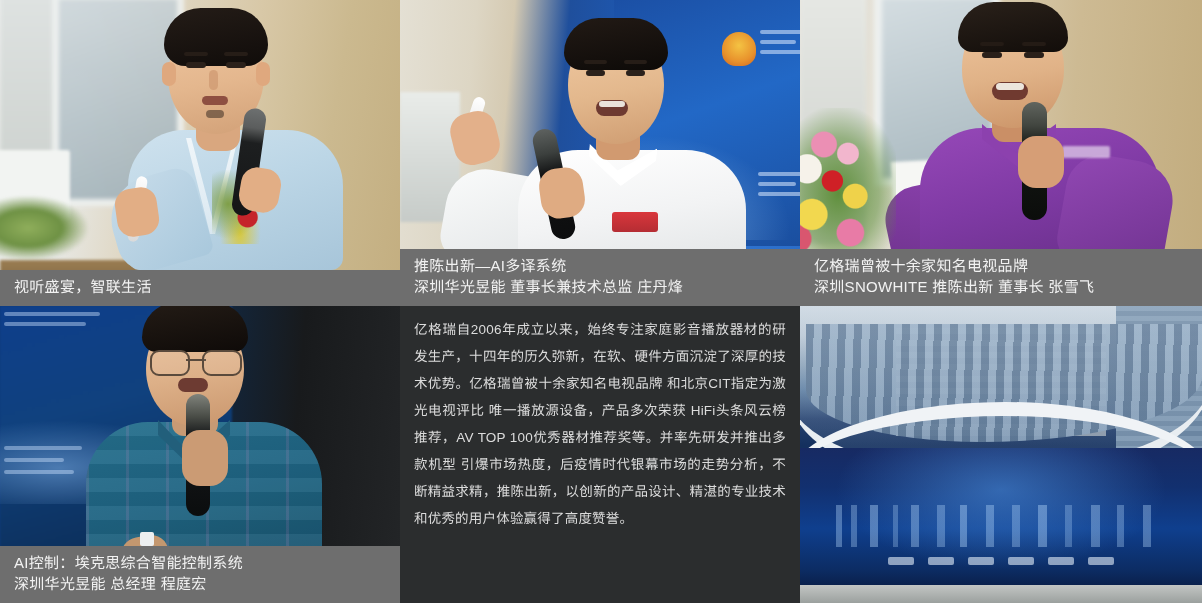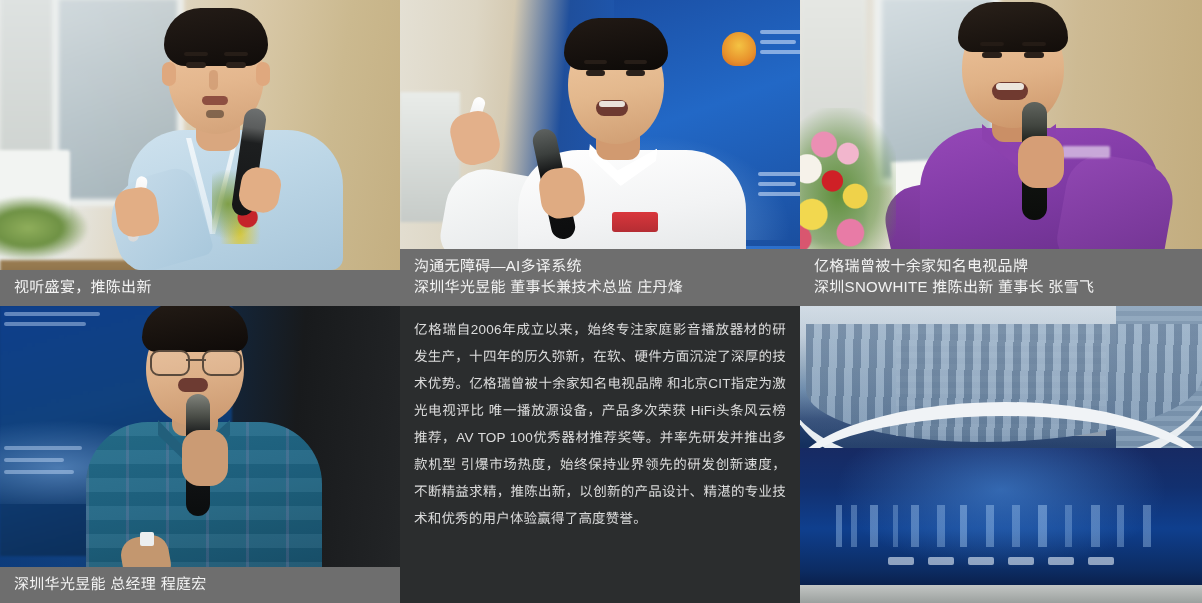--- a/index.html
+++ b/index.html
@@ -473,21 +473,21 @@
         <div class="p1-brow-r"></div>
         <div class="p1-eye-l"></div>
         <div class="p1-eye-r"></div>
         <div class="p1-nose"></div>
         <div class="p1-mouth"></div>
         <div class="p1-chinh"></div>
         <div class="p1-mic"></div>
         <div class="p1-hand"></div>
       </div>
       <div class="caption">
-        <span class="line1">视听盛宴，推陈出新</span>
+        <span class="line1">视听盛宴，智联生活</span>
       </div>
     </div>
 
     <div class="cell">
       <div class="photo">
         <div class="p2-bg"></div>
         <div class="p2-screen"></div>
         <div class="p2-screen-swoosh"></div>
         <div class="p2-logo"></div>
         <div class="p2-txt" style="left:360px; top:30px; width:42px;"></div>
@@ -509,21 +509,21 @@
         <div class="p2-eye-l"></div>
         <div class="p2-eye-r"></div>
         <div class="p2-mouth"></div>
         <div class="p2-teeth"></div>
         <div class="p2-mic"></div>
         <div class="p2-hand"></div>
         <div class="p2-pen"></div>
         <div class="p2-hand2"></div>
       </div>
       <div class="caption">
-        <span class="line1">沟通无障碍—AI多译系统</span>
+        <span class="line1">推陈出新—AI多译系统</span>
         <span class="line2">深圳华光昱能 董事长兼技术总监 庄丹烽</span>
       </div>
     </div>
 
     <div class="cell">
       <div class="photo">
         <div class="p3-bg"></div>
         <div class="p3-wall"></div>
         <div class="p3-door"></div>
         <div class="p3-paper"></div>
@@ -572,27 +572,28 @@
           <div class="p4-bridge"></div>
           <div class="p4-lens r"></div>
         </div>
         <div class="p4-mouth"></div>
         <div class="p4-mic"></div>
         <div class="p4-hand"></div>
         <div class="p4-hand2"></div>
         <div class="p4-clicker"></div>
       </div>
       <div class="caption">
+        <span class="line1">AI控制：埃克思综合智能控制系统</span>
         <span class="line2">深圳华光昱能 总经理  程庭宏</span>
       </div>
     </div>
 
     <div class="cell">
       <div class="textblock">
-        <p>亿格瑞自2006年成立以来，始终专注家庭影音播放器材的研发生产，十四年的历久弥新，在软、硬件方面沉淀了深厚的技术优势。亿格瑞曾被十余家知名电视品牌 和北京CIT指定为激光电视评比 唯一播放源设备，产品多次荣获 HiFi头条风云榜推荐，AV TOP 100优秀器材推荐奖等。并率先研发并推出多款机型 引爆市场热度，始终保持业界领先的研发创新速度，不断精益求精，推陈出新，以创新的产品设计、精湛的专业技术和优秀的用户体验赢得了高度赞誉。</p>
+        <p>亿格瑞自2006年成立以来，始终专注家庭影音播放器材的研发生产，十四年的历久弥新，在软、硬件方面沉淀了深厚的技术优势。亿格瑞曾被十余家知名电视品牌 和北京CIT指定为激光电视评比 唯一播放源设备，产品多次荣获 HiFi头条风云榜推荐，AV TOP 100优秀器材推荐奖等。并率先研发并推出多款机型 引爆市场热度，后疫情时代银幕市场的走势分析，不断精益求精，推陈出新，以创新的产品设计、精湛的专业技术和优秀的用户体验赢得了高度赞誉。</p>
       </div>
     </div>
 
     <div class="cell">
       <div class="photo">
         <div class="p5-sky"></div>
         <div class="p5-tower-r"></div>
         <div class="p5-building"></div>
         <div class="p5-glassband"></div>
         <div class="p5-arch"></div>

